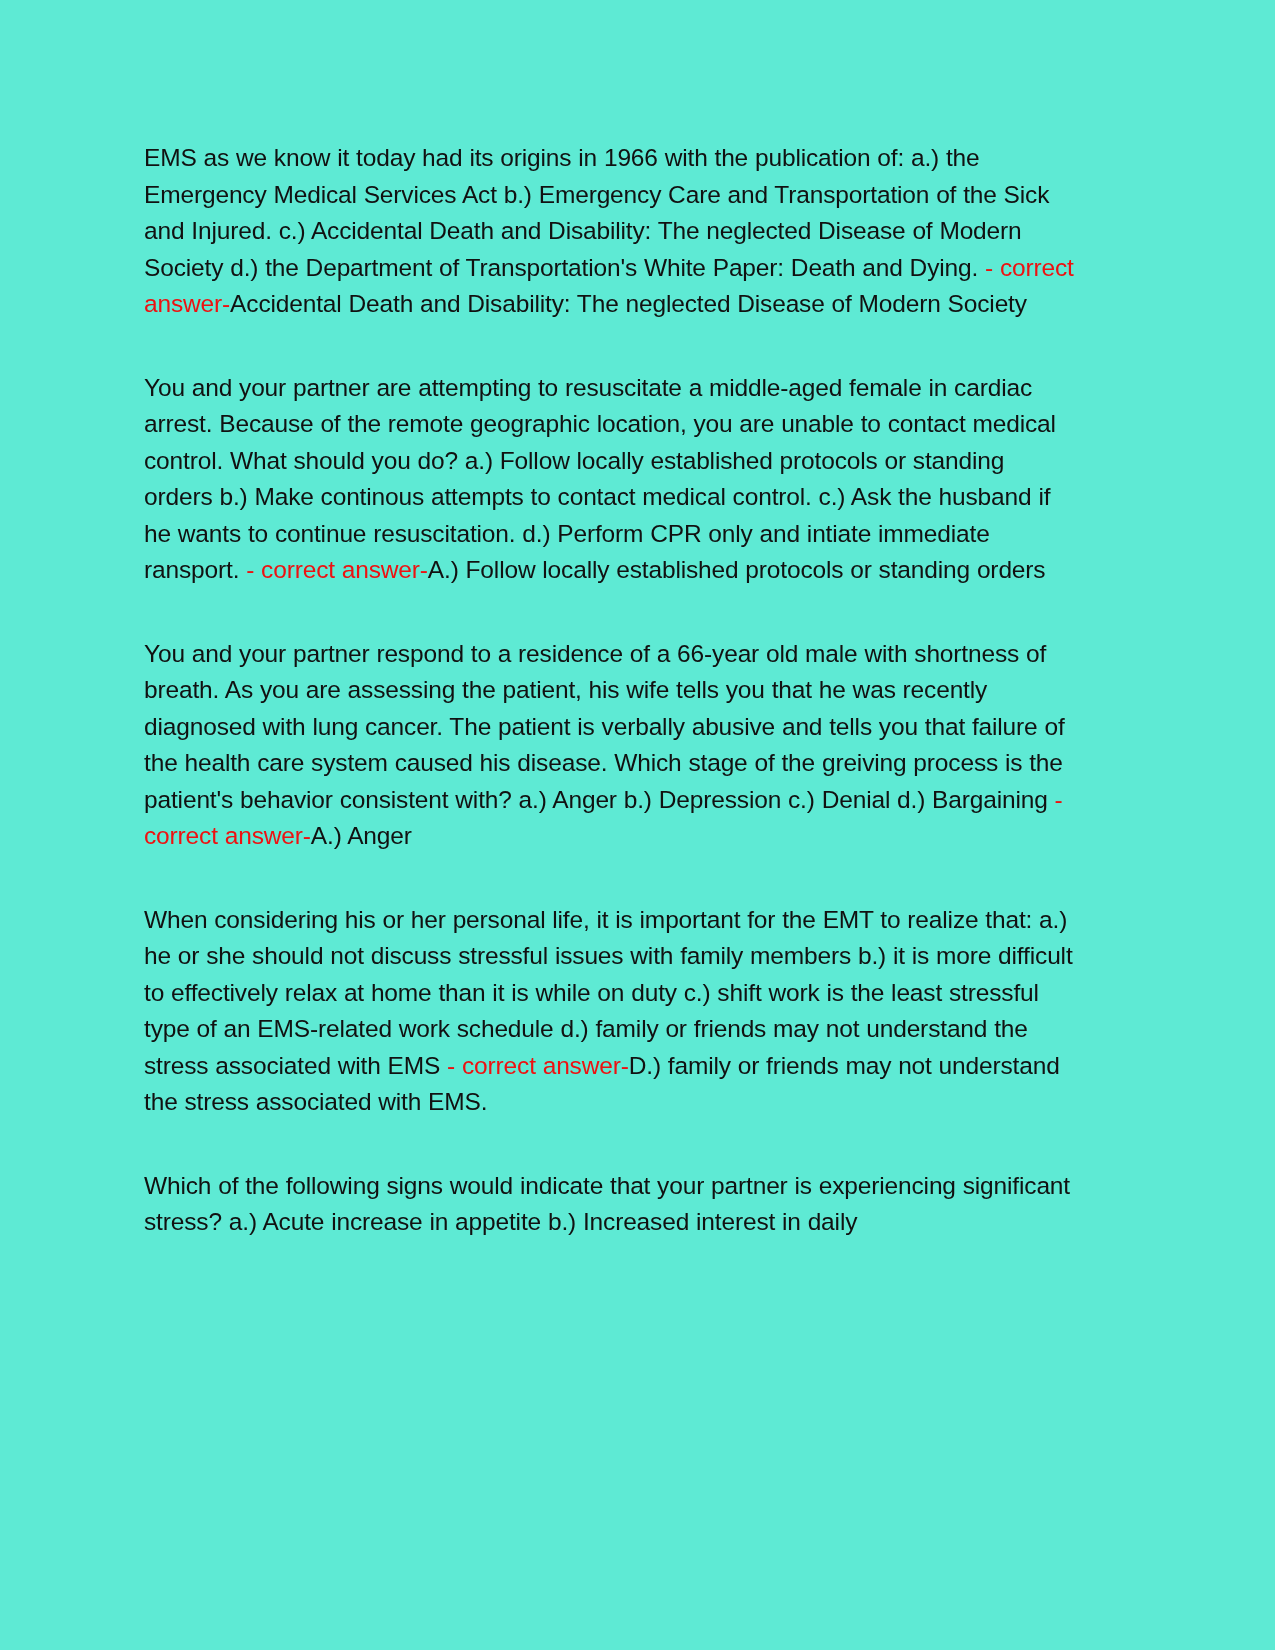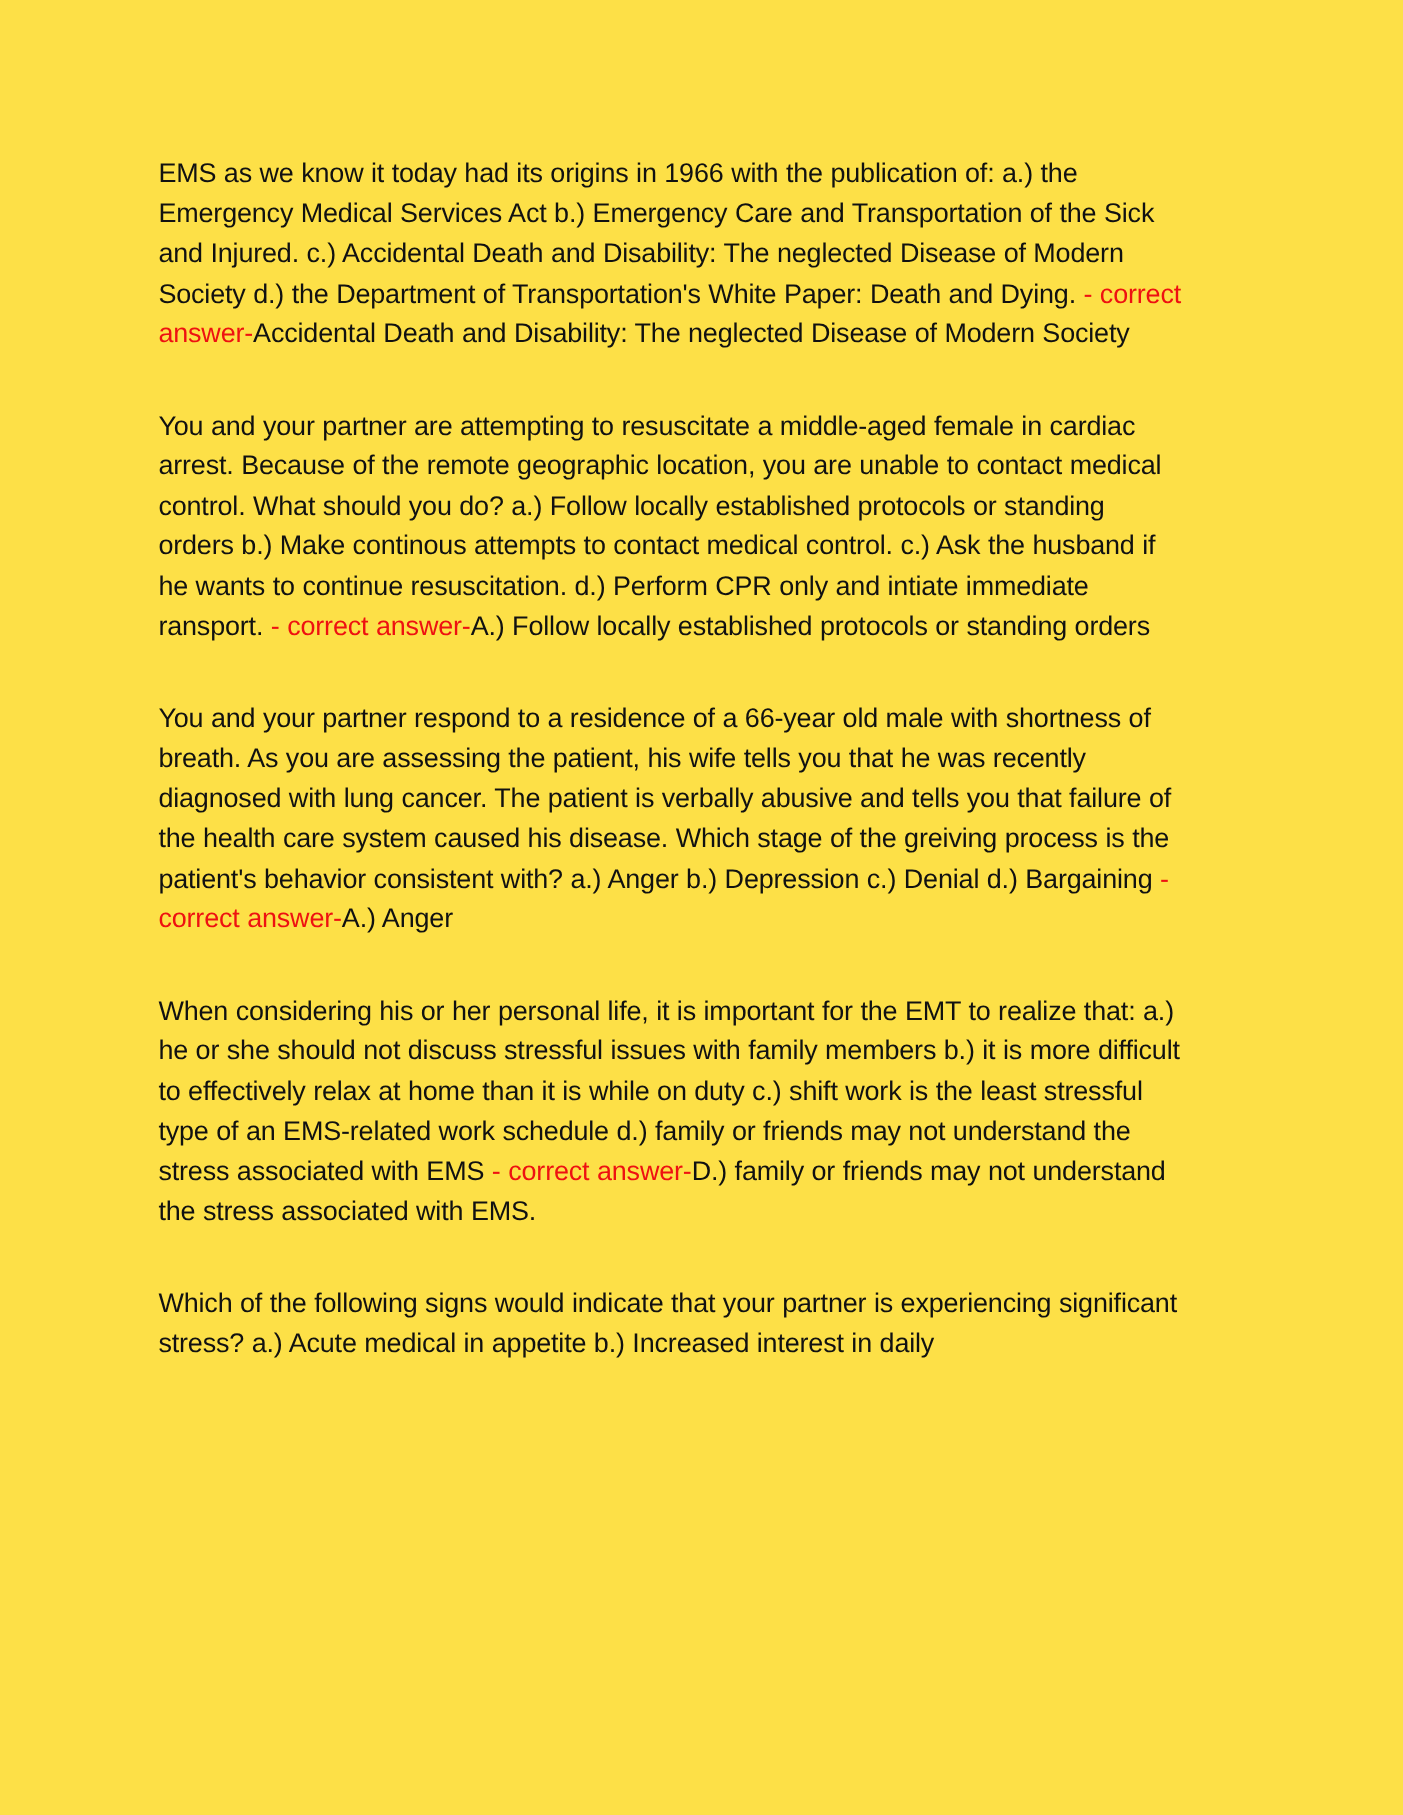--- a/index.html
+++ b/index.html
@@ -14,21 +14,21 @@
     position: relative;
     font-family: "Liberation Sans", "DejaVu Sans", sans-serif;
     overflow: hidden;
   }
   .page {
     position: absolute;
     top: 0;
     left: 0;
     width: 1275px;
     height: 1650px;
-    background: #fde047;
+    background: #5eead4;
   }
   .content {
     position: absolute;
     left: 144px;
     top: 140px;
     width: 930px;
   }
   .qa-block {
     font-size: 24.5px;
     line-height: 36.5px;
@@ -65,17 +65,17 @@
 
     <p class="qa-block">
       <span class="q-text">You and your partner respond to a residence of a 66-year old male with shortness of breath. As you are assessing the patient, his wife tells you that he was recently diagnosed with lung cancer. The patient is verbally abusive and tells you that failure of the health care system caused his disease. Which stage of the greiving process is the patient's behavior consistent with? a.) Anger b.) Depression c.) Denial d.) Bargaining</span><span class="answer-marker"> - correct answer-</span><span class="a-text">A.) Anger</span>
     </p>
 
     <p class="qa-block">
       <span class="q-text">When considering his or her personal life, it is important for the EMT to realize that: a.) he or she should not discuss stressful issues with family members b.) it is more difficult to effectively relax at home than it is while on duty c.) shift work is the least stressful type of an EMS-related work schedule d.) family or friends may not understand the stress associated with EMS</span><span class="answer-marker"> - correct answer-</span><span class="a-text">D.) family or friends may not understand the stress associated with EMS.</span>
     </p>
 
     <p class="qa-block">
-      <span class="q-text">Which of the following signs would indicate that your partner is experiencing significant stress? a.) Acute medical in appetite b.) Increased interest in daily</span><span class="answer-marker"></span><span class="a-text"></span>
+      <span class="q-text">Which of the following signs would indicate that your partner is experiencing significant stress? a.) Acute increase in appetite b.) Increased interest in daily</span><span class="answer-marker"></span><span class="a-text"></span>
     </p>
 
   </div>
 </div>
 
 </body></html>

